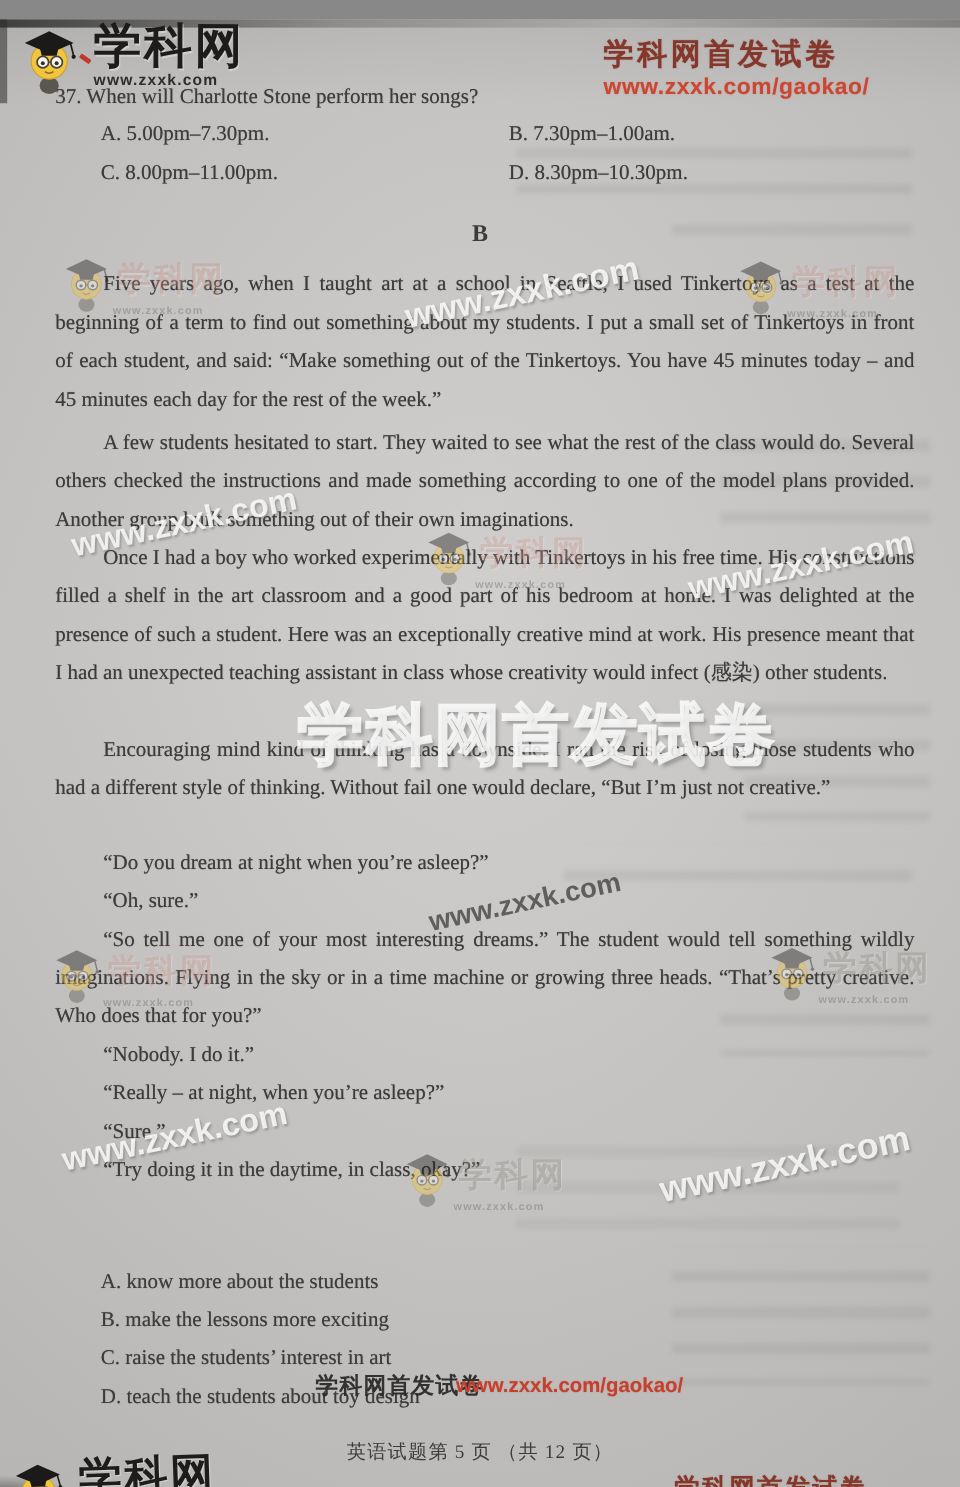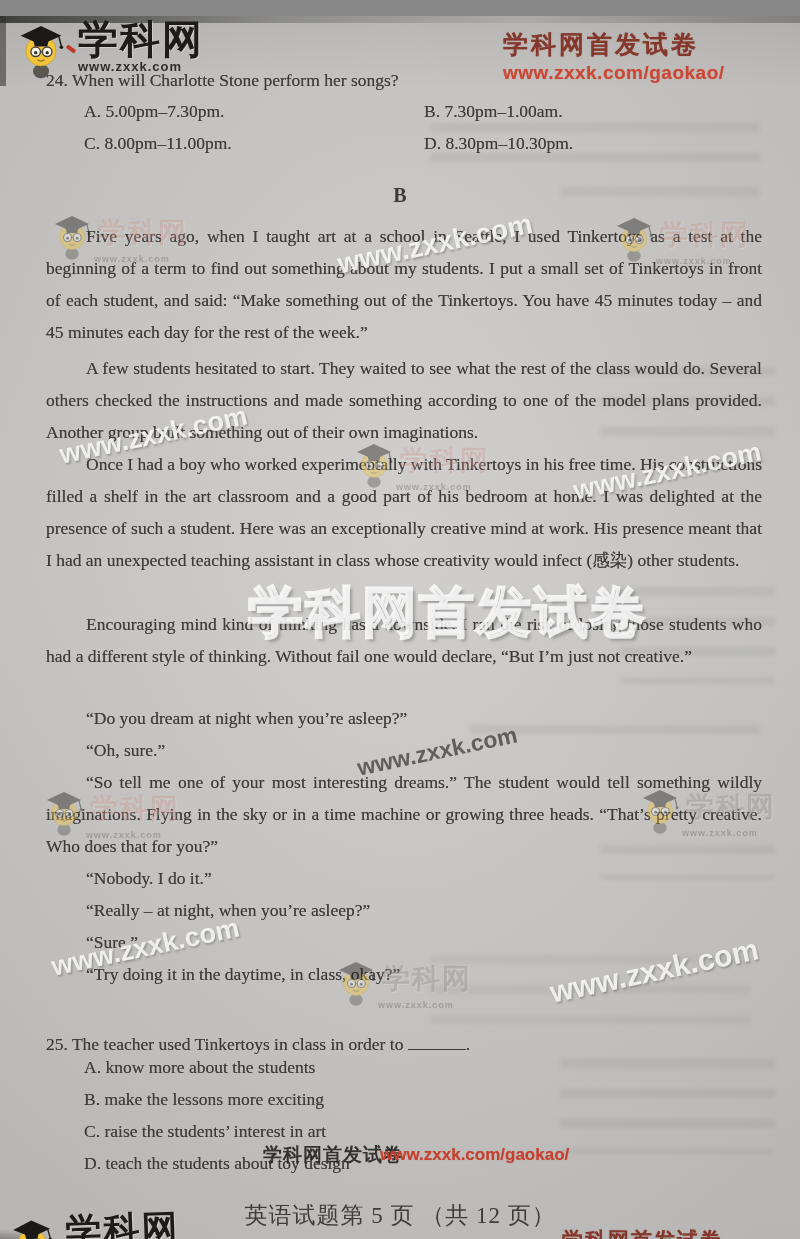--- a/index.html
+++ b/index.html
@@ -25,21 +25,21 @@
     background:repeating-linear-gradient(180deg,rgba(0,0,0,0) 0 21px,rgba(100,99,96,.22) 21px 30px);}
 
   
   .tblock{position:absolute;left:46px;width:716px;font-size:17.5px;line-height:32px;
     text-align:justify;text-shadow:0 0 .6px rgba(62,60,58,.65);}
   .indent{text-indent:40px;}
   .qline{position:absolute;font-size:17.5px;line-height:22px;text-shadow:0 0 .6px rgba(62,60,58,.65);}
   .sec-head{position:absolute;left:0;width:100%;text-align:center;font-weight:bold;font-size:20px;}
   .uword{text-underline-offset:3px;}
   .blank{display:inline-block;width:58px;height:14px;border-bottom:1.6px solid #3e3c3a;}
-  .footer-label{position:absolute;left:0;top:1184px;width:100%;text-align:center;font-size:23px;letter-spacing:1px;}
+  .footer-label{position:absolute;left:0;top:1184px;width:100%;text-align:center;font-size:16px;letter-spacing:1px;}
   .hdr-banner{position:absolute;left:503px;top:12px;}
   .hdr-title{font-family:"Liberation Sans",sans-serif;font-weight:bold;font-size:25px;letter-spacing:3px;color:#84372a;text-shadow:0 0 1px rgba(132,55,42,.6);}
   .hdr-url{font-family:"Liberation Sans",sans-serif;font-weight:bold;font-size:19px;color:#cb4733;letter-spacing:.5px;margin-top:1px;text-shadow:0 0 1px rgba(203,71,51,.5);}
 
   .logo{position:absolute;display:flex;align-items:flex-start;}
   .logo-tl{left:12px;top:3px;}
   .logo-bl{left:6px;top:1196px;transform:rotate(-2deg);}
   .logo .head{display:flex;flex-direction:column;}
   .logo-name{font-family:"Liberation Sans",sans-serif;font-weight:900;font-size:40px;line-height:40px;color:#1d1c1b;letter-spacing:2px;text-shadow:1px 1px 0 rgba(250,250,248,.35);}
   .logo-bl .logo-name{font-size:36px;line-height:38px;}
@@ -120,42 +120,41 @@
       <span class="logo-name">学科网</span>
       <span class="logo-url">www.zxxk.com</span>
     </div>
   </div>
 
   <div class="hdr-banner">
     <div class="hdr-title">学科网首发试卷</div>
     <div class="hdr-url">www.zxxk.com/gaokao/</div>
   </div>
 
-  <div class="tblock" style="top:48px">24. When will Charlotte Stone perform her songs?</div>
+  <div class="tblock" style="top:48px">37. When will Charlotte Stone perform her songs?</div>
   <div class="qline" style="left:84px;top:84px">A. 5.00pm–7.30pm.</div>
   <div class="qline" style="left:424px;top:84px">B. 7.30pm–1.00am.</div>
   <div class="qline" style="left:84px;top:116px">C. 8.00pm–11.00pm.</div>
   <div class="qline" style="left:424px;top:116px">D. 8.30pm–10.30pm.</div>
 
   <div class="sec-head" style="top:168px">B</div>
 
   <div class="tblock indent" style="top:204px">Five years ago, when I taught art at a school in Seattle, I used Tinkertoys as a test at the beginning of a term to find out something about my students. I put a small set of Tinkertoys in front of each student, and said: “Make something out of the Tinkertoys. You have 45 minutes today – and 45 minutes each day for the rest of the week.”</div>
   <div class="tblock indent" style="top:336px">A few students hesitated to start. They waited to see what the rest of the class would do. Several others checked the instructions and made something according to one of the model plans provided. Another group built something out of their own imaginations.</div>
   <div class="tblock indent" style="top:432px">Once I had a boy who worked experimentally with Tinkertoys in his free time. His constructions filled a shelf in the art classroom and a good part of his bedroom at home. I was delighted at the presence of such a student. Here was an exceptionally creative mind at work. His presence meant that I had an unexpected teaching assistant in class whose creativity would infect (感染) other students.</div>
   <div class="tblock indent" style="top:592px"><span>Encouraging mind kind of thinking has a </span><span class="uword">downside</span><span>. I ran the risk of losing those students who had a different style of thinking. Without fail one would declare, “But I’m just not creative.”</span></div>
 
   <div class="tblock indent" style="top:686px">“Do you dream at night when you’re asleep?”</div>
   <div class="tblock indent" style="top:718px">“Oh, sure.”</div>
   <div class="tblock indent" style="top:750px">“So tell me one of your most interesting dreams.” The student would tell something wildly imaginations. Flying in the sky or in a time machine or growing three heads. “That’s pretty creative. Who does that for you?”</div>
   <div class="tblock indent" style="top:846px">“Nobody. I do it.”</div>
   <div class="tblock indent" style="top:878px">“Really – at night, when you’re asleep?”</div>
   <div class="tblock indent" style="top:910px">“Sure.”</div>
   <div class="tblock indent" style="top:942px">“Try doing it in the daytime, in class, okay?”</div>
 
-  <div class="tblock" style="top:1012px"><span>25. The teacher used Tinkertoys in class in order to </span><span class="blank"></span><span>.</span></div>
   <div class="qline" style="left:84px;top:1072px">B. make the lessons more exciting</div>
   <div class="qline" style="left:84px;top:1040px">A. know more about the students</div>
   <div class="qline" style="left:84px;top:1104px">C. raise the students’ interest in art</div>
   <div class="qline" style="left:84px;top:1136px">D. teach the students about toy design</div>
 
   <div class="ovl-title">学科网首发试卷</div>
   <div class="ovl-url">www.zxxk.com/gaokao/</div>
 
   <div class="wm-big">学科网首发试卷</div>
 

